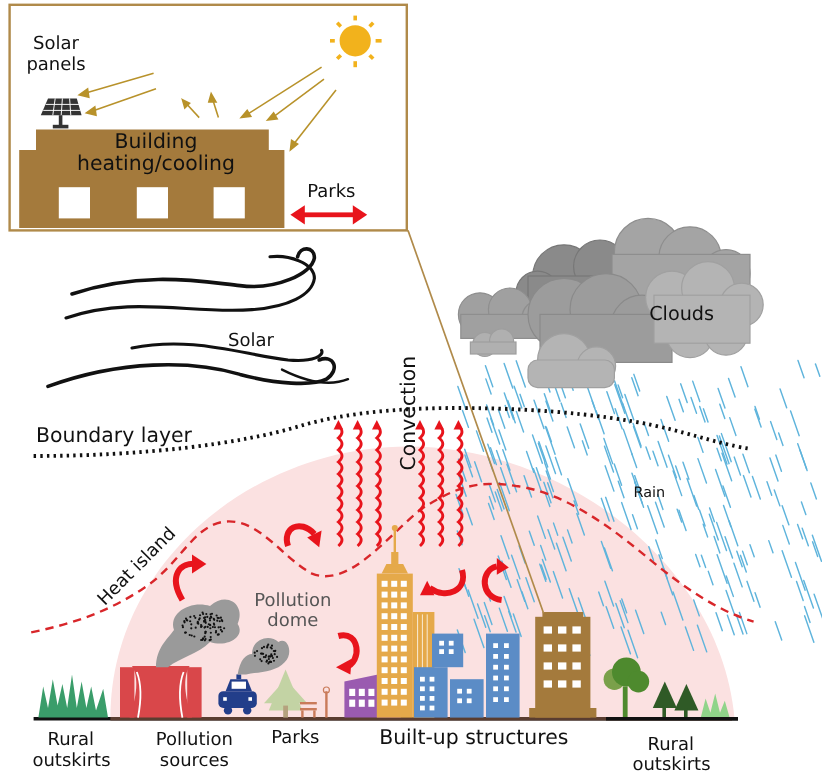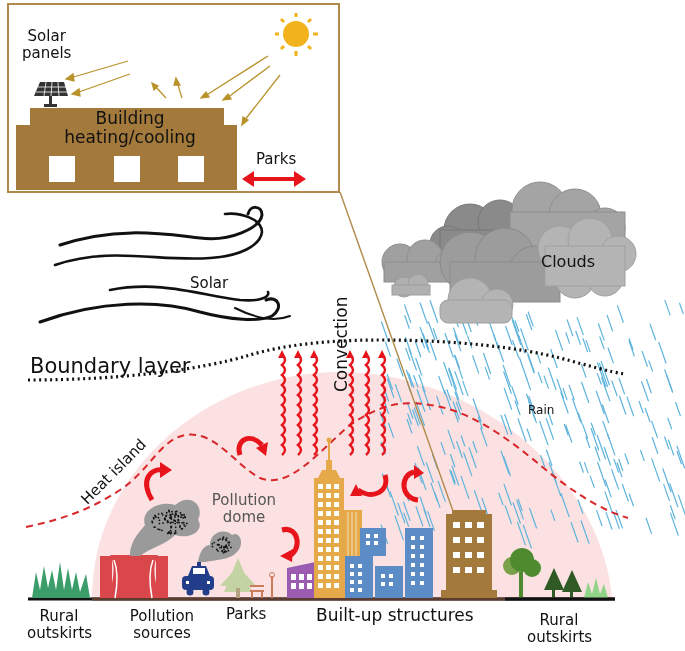--- a/index.html
+++ b/index.html
@@ -739,21 +739,21 @@
   <div>panels</div>
 </div>
 <div class="lbl c" style="left:60px;top:109px;font-size:17px;width:140px;line-height:1.12;">
   <div>Building</div>
   <div>heating/cooling</div>
 </div>
 <div class="lbl" style="left:256px;top:151px;font-size:15px;">Parks</div>
 
 <div class="lbl" style="left:190px;top:275px;font-size:15px;">Solar</div>
 <div class="lbl" style="left:541px;top:253px;font-size:16px;">Clouds</div>
-<div class="lbl" style="left:30px;top:354px;font-size:21px;">Boundary layer</div>
+<div class="lbl" style="left:30px;top:354px;font-size:17px;">Boundary layer</div>
 <div class="lbl" style="left:528px;top:404px;font-size:12px;">Rain</div>
 <div class="lbl" style="left:332px;top:392px;font-size:17px;transform:rotate(-90deg);transform-origin:0 0;">Convection</div>
 <div class="lbl" style="left:78px;top:496px;font-size:15px;transform:rotate(-45deg);transform-origin:0 0;">Heat island</div>
 <div class="lbl c" style="left:200px;top:492px;font-size:15px;color:#555;width:88px;">
   <div>Pollution</div>
   <div>dome</div>
 </div>
 
 <div class="lbl c" style="left:27px;top:608px;font-size:15px;width:64px;">
   <div>Rural</div>

